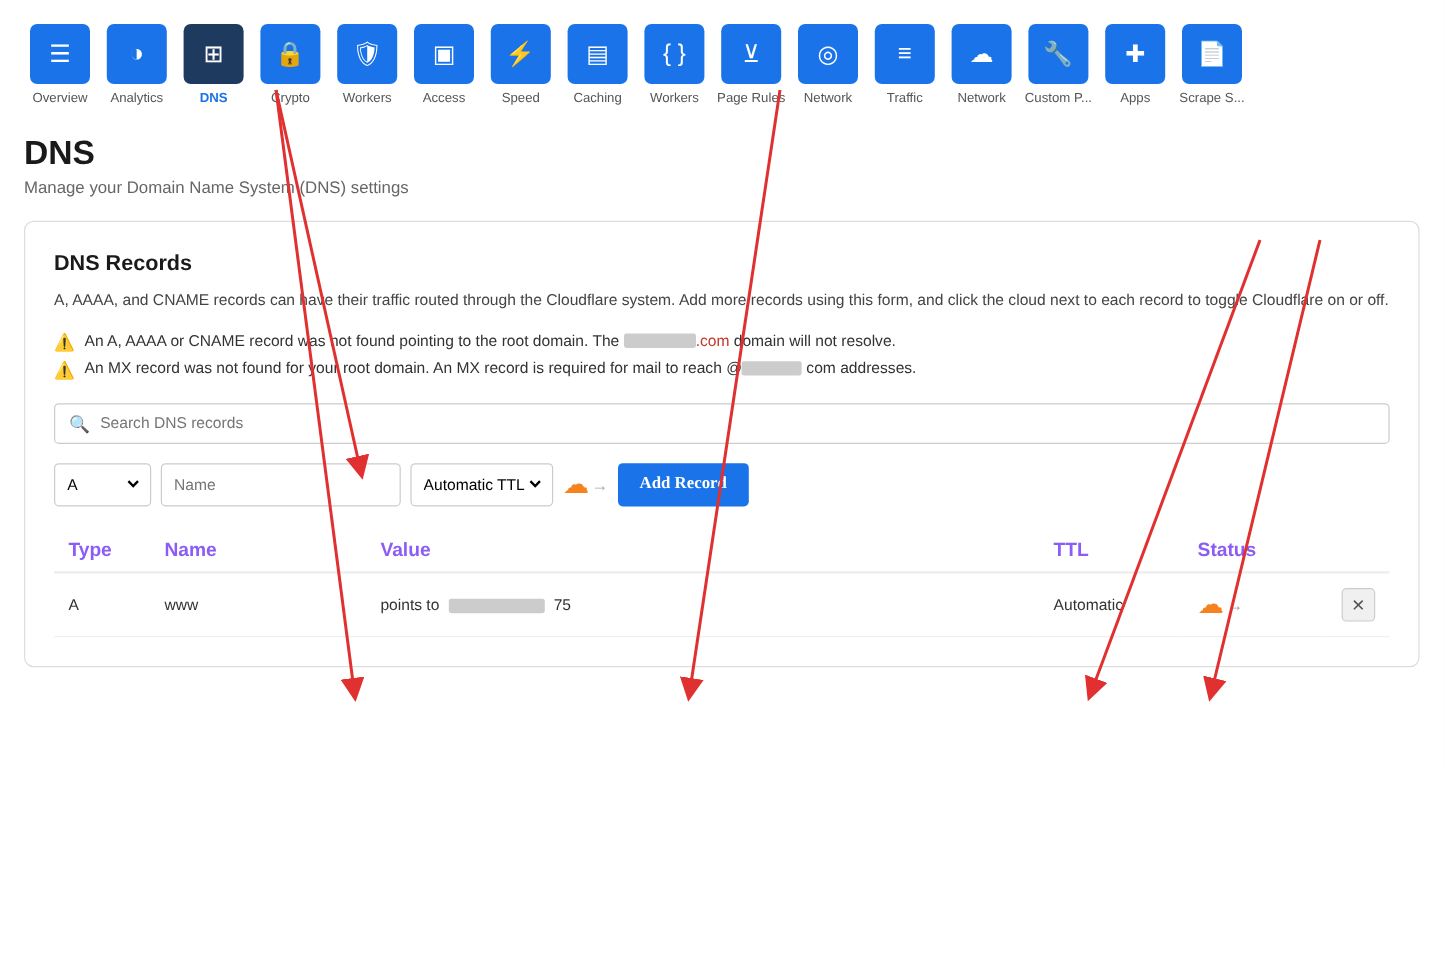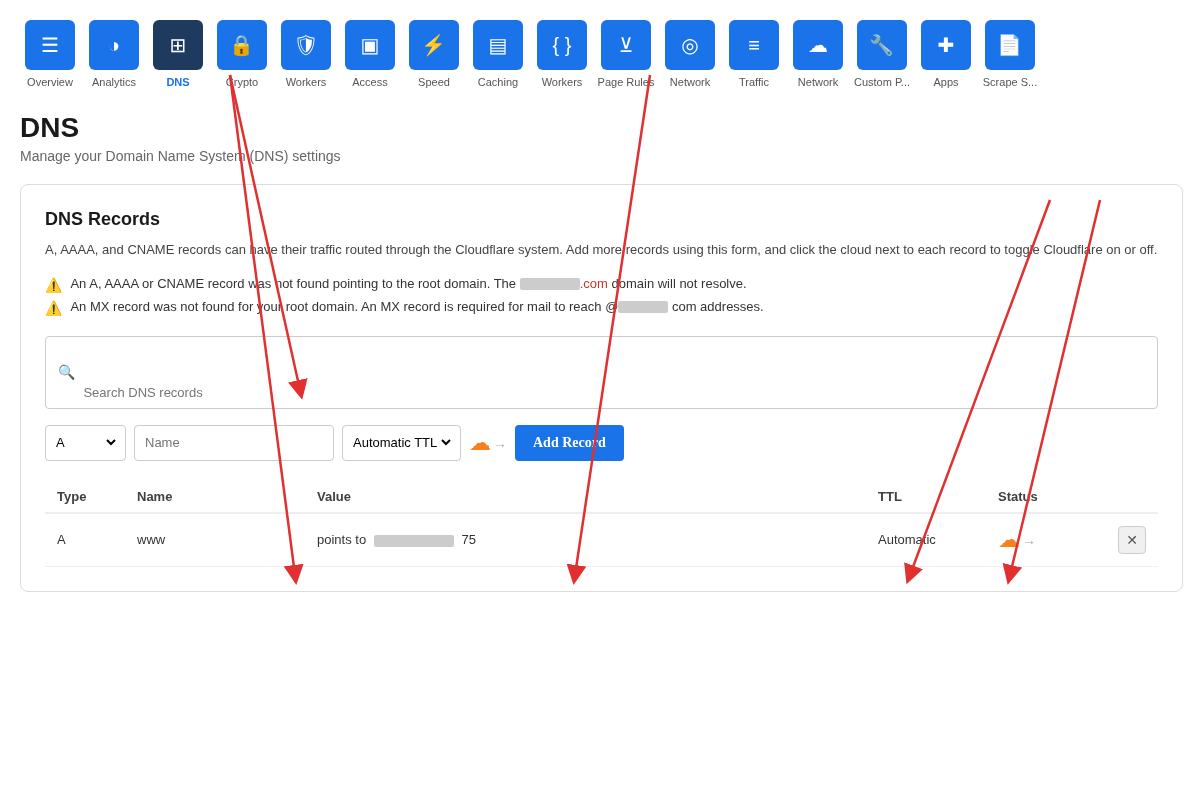--- a/index.html
+++ b/index.html
@@ -25,39 +25,39 @@
     .card-title { font-size: 18px; font-weight: 700; margin-bottom: 10px; color: #1a1a1a; }
     .card-desc { font-size: 13px; color: #444; line-height: 1.5; margin-bottom: 16px; }
 
     
     .warning-list { margin-bottom: 20px; display: flex; flex-direction: column; gap: 6px; }
     .warning-item { display: flex; align-items: flex-start; gap: 8px; font-size: 13px; color: #333; }
     .warning-icon { font-size: 14px; flex-shrink: 0; margin-top: 1px; }
 
     
     .search-bar { display: flex; align-items: center; border: 1px solid #ccc; border-radius: 4px; padding: 8px 12px; margin-bottom: 16px; gap: 8px; }
-    .search-bar input { border: none; outline: none; flex: 1; font-size: 13px; color: #c2410c; margin-top: 40px; }
+    .search-bar input { border: none; outline: none; flex: 1; font-size: 13px; color: #c2410c; }
     .search-icon-char { color: #888; font-size: 14px; }
 
     
     .add-record-form { display: flex; align-items: center; gap: 8px; margin-bottom: 20px; }
     .type-select { display: flex; align-items: center; border: 1px solid #ccc; border-radius: 4px; padding: 0 6px; height: 36px; font-size: 13px; background: #fff; }
     .type-select select { border: none; outline: none; font-size: 13px; background: transparent; cursor: pointer; }
     .form-input { border: 1px solid #ccc; border-radius: 4px; height: 36px; padding: 0 10px; font-size: 13px; color: #999; }
     .form-input.name-input { width: 200px; }
     .form-input.ipv4-input { width: 220px; }
     .ttl-select { display: flex; align-items: center; border: 1px solid #ccc; border-radius: 4px; height: 36px; padding: 0 6px; font-size: 13px; background: #fff; }
     .ttl-select select { border: none; outline: none; font-size: 13px; background: transparent; cursor: pointer; }
     .cloud-icon-orange { font-size: 22px; color: #f6821f; }
     .arrow-icon { color: #aaa; font-size: 14px; }
     .add-record-btn { background: #1a73e8; color: white; border: none; border-radius: 4px; padding: 8px 18px; font-size: 14px; font-weight: 600; cursor: pointer; height: 36px; white-space: nowrap; font-family: Liberation Serif, serif; }
 
     
     .dns-table { width: 100%; border-collapse: collapse; }
-    .dns-table th { text-align: left; font-size: 13px; font-weight: 700; color: #404040; padding: 8px 12px; border-bottom: 2px solid #eee; }
+    .dns-table th { text-align: left; font-size: 16px; font-weight: 700; color: #8b5cf6; padding: 8px 12px; border-bottom: 2px solid #eee; }
     .dns-table td { padding: 12px 12px; font-size: 13px; color: #333; border-bottom: 1px solid #f0f0f0; }
     .dns-table .col-type { width: 80px; }
     .dns-table .col-name { width: 180px; }
     .dns-table .col-value { flex: 1; }
     .dns-table .col-ttl { width: 120px; }
     .dns-table .col-status { width: 120px; }
     .dns-table .col-action { width: 50px; }
 
     .redacted-bar { display: inline-block; background: #ccc; border-radius: 2px; height: 12px; vertical-align: middle; }
     .delete-btn { background: #f0f0f0; border: 1px solid #ccc; border-radius: 4px; width: 28px; height: 28px; font-size: 14px; cursor: pointer; color: #555; display: flex; align-items: center; justify-content: center; }

